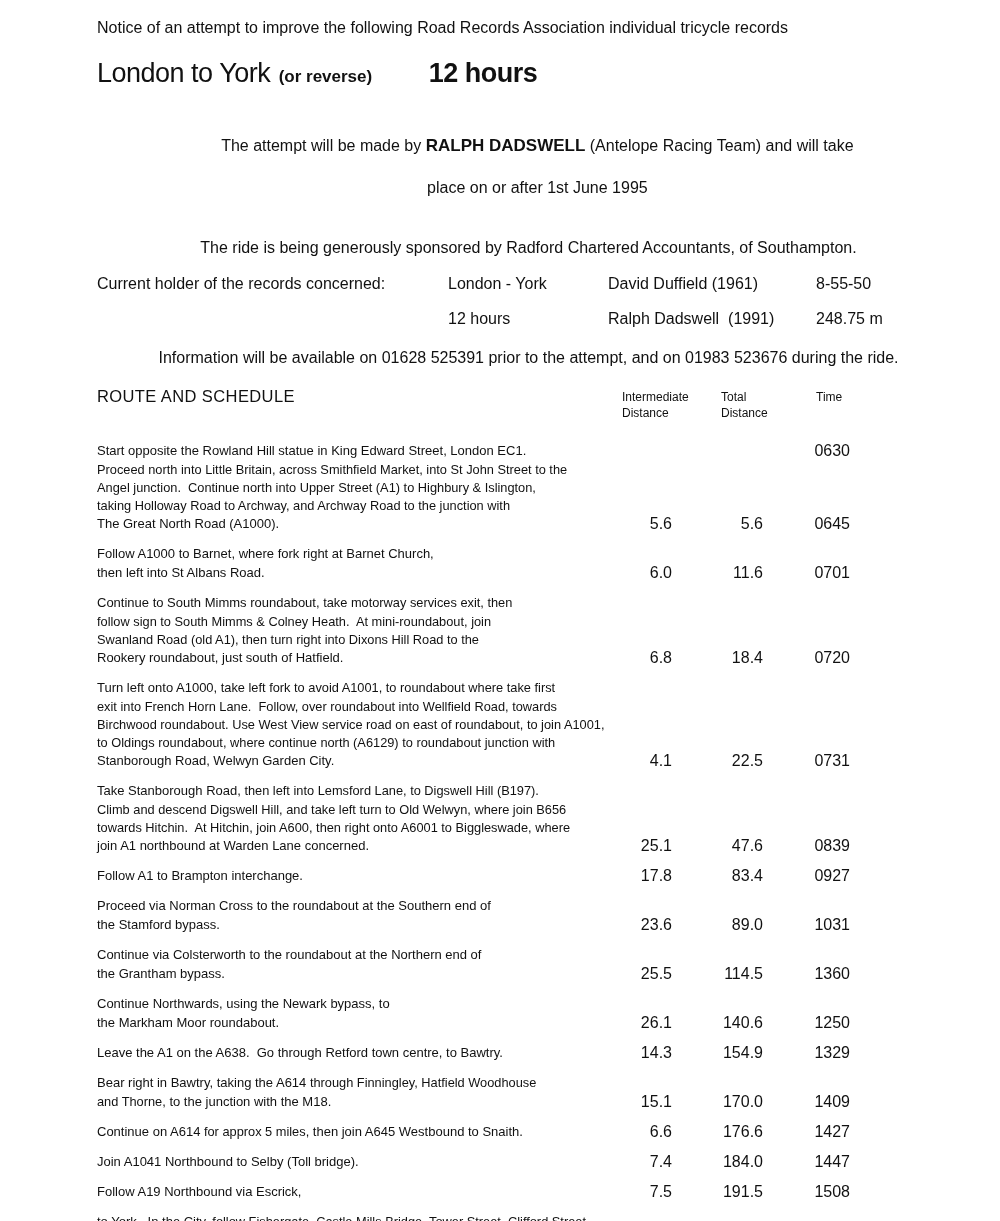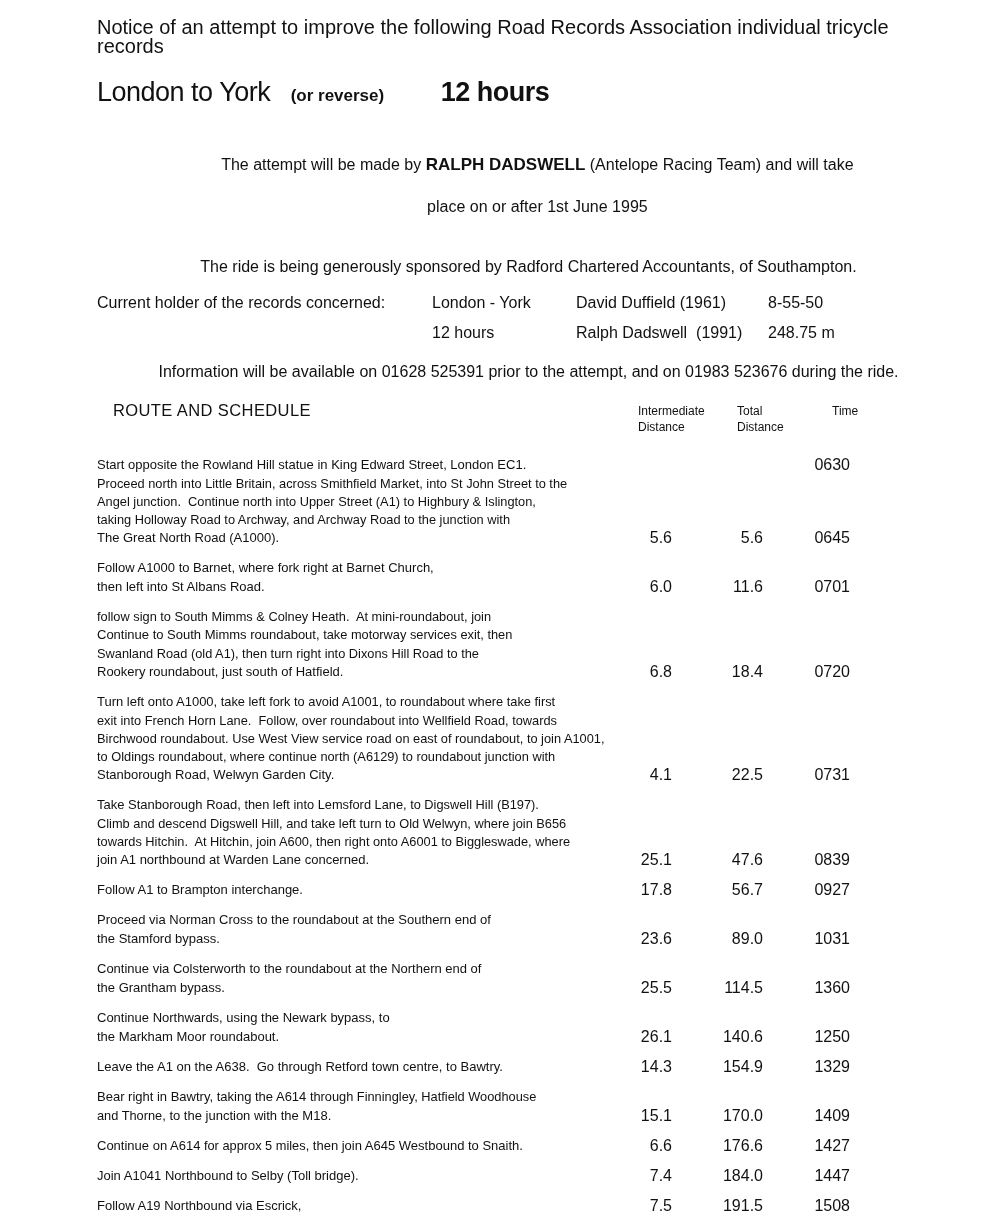--- a/index.html
+++ b/index.html
@@ -7,42 +7,42 @@
   body {
     width:1000px; height:1221px;
     font-family:"Liberation Sans", sans-serif;
     color:#111111;
     position:relative;
     overflow:hidden;
   }
   .page { padding:18px 40px 10px 97px; width:1000px; }
   .pre { white-space:pre-wrap; }
 
-  .notice { font-size:20px; line-height:19px; }
+  .notice { font-size:16px; line-height:19px; }
 
   .title { margin-top:21px; line-height:31px; }
   .t-main { font-size:27px; font-weight:normal; letter-spacing:-0.5px; }
-  .t-qual { font-size:17px; font-weight:bold; margin-left:16px; }
+  .t-qual { font-size:17px; font-weight:bold; margin-left:4px; }
   .t-dur  { font-size:27px; font-weight:bold; margin-left:52px; letter-spacing:-0.5px; }
 
   .para { font-size:16px; line-height:21px;text-align:center; }
   .attempt { margin-top:22px; }
   .attempt b { font-size:17px; }
   .sponsor { margin-top:19px; line-height:19px; }
   .info    { margin-top:20px; line-height:19px; }
 
   .holders {
     margin-top:17px;
     display:grid;
     grid-template-columns:335px 144px 192px 1fr;
     row-gap:11px;
-    font-size:16px; line-height:19px;
+    font-size:16px; line-height:19px;gap:16px;
   }
 
-  .sched-head { position:relative; height:48px; margin-top:20px;margin-left:16px; }
+  .sched-head { position:relative; height:48px; margin-top:20px; }
   .sh-title { font-size:16.5px; letter-spacing:0.4px; }
   .sh-col { position:absolute; top:2px; font-size:12px; line-height:16px; }
   .sh-c1 { left:525px; }
   .sh-c2 { left:624px; }
   .sh-c3 { left:719px; }
 
   .sched-rows { margin-top:6px; width:760px; }
   .srow { margin-bottom:11px; }
   .sline { position:relative; white-space:pre-wrap; }
   .big   { font-size:13px;   line-height:19px; }
@@ -102,40 +102,40 @@
         <div class="sline"><span><span class="small">Proceed north into Little Britain, across Smithfield Market, into St John Street to the</span></span></div>
         <div class="sline"><span><span class="small">Angel junction.  Continue north into Upper Street (A1) to Highbury &amp; Islington,</span></span></div>
         <div class="sline"><span><span class="small">taking Holloway Road to Archway, and Archway Road to the junction with</span></span></div>
         <div class="sline"><span><span class="big">The Great North Road (A1000).</span></span><span class="num c1">5.6</span><span class="num c2">5.6</span><span class="num c3">0645</span></div>
       </div>
       <div class="srow">
         <div class="sline"><span><span class="big">Follow A1000 to Barnet, where fork right at Barnet Church,</span></span></div>
         <div class="sline"><span><span class="big">then left into St Albans Road.</span></span><span class="num c1">6.0</span><span class="num c2">11.6</span><span class="num c3">0701</span></div>
       </div>
       <div class="srow">
+        <div class="sline"><span><span class="big">Continue to South Mimms roundabout,</span><span class="small"> take motorway services exit, then</span></span></div>
         <div class="sline"><span><span class="small">follow sign to South Mimms &amp; Colney Heath.  At mini-roundabout, join</span></span></div>
-        <div class="sline"><span><span class="big">Continue to South Mimms roundabout,</span><span class="small"> take motorway services exit, then</span></span></div>
         <div class="sline"><span><span class="small">Swanland Road (old A1), then turn right into Dixons Hill Road to the</span></span></div>
         <div class="sline"><span><span class="big">Rookery roundabout, just south of Hatfield.</span></span><span class="num c1">6.8</span><span class="num c2">18.4</span><span class="num c3">0720</span></div>
       </div>
       <div class="srow">
         <div class="sline"><span><span class="big">Turn left onto A1000,</span><span class="small"> take left fork to avoid A1001, to roundabout where take first</span></span></div>
         <div class="sline"><span><span class="small">exit into French Horn Lane.  Follow, over roundabout into Wellfield Road, towards</span></span></div>
         <div class="sline"><span><span class="small">Birchwood roundabout. Use West View service road on east of roundabout, to join A1001,</span></span></div>
         <div class="sline"><span><span class="small">to Oldings roundabout, where continue north (A6129) to roundabout junction with</span></span></div>
         <div class="sline"><span><span class="big">Stanborough Road, Welwyn Garden City.</span></span><span class="num c1">4.1</span><span class="num c2">22.5</span><span class="num c3">0731</span></div>
       </div>
       <div class="srow">
         <div class="sline"><span><span class="big">Take Stanborough Road,</span><span class="small"> then left into Lemsford Lane, to Digswell Hill (B197).</span></span></div>
         <div class="sline"><span><span class="small">Climb and descend Digswell Hill, and take left turn to Old Welwyn, where join B656</span></span></div>
         <div class="sline"><span><span class="small">towards Hitchin.  At Hitchin, join A600, then right onto A6001 to Biggleswade, where</span></span></div>
         <div class="sline"><span><span class="big">join A1 northbound at Warden Lane concerned.</span></span><span class="num c1">25.1</span><span class="num c2">47.6</span><span class="num c3">0839</span></div>
       </div>
       <div class="srow">
-        <div class="sline"><span><span class="big">Follow A1 to Brampton interchange.</span></span><span class="num c1">17.8</span><span class="num c2">56.7</span><span class="num c3">0927</span></div>
+        <div class="sline"><span><span class="big">Follow A1 to Brampton interchange.</span></span><span class="num c1">17.8</span><span class="num c2">83.4</span><span class="num c3">0927</span></div>
       </div>
       <div class="srow">
         <div class="sline"><span><span class="big">Proceed via Norman Cross to the roundabout at the Southern end of</span></span></div>
         <div class="sline"><span><span class="big">the Stamford bypass.</span></span><span class="num c1">23.6</span><span class="num c2">89.0</span><span class="num c3">1031</span></div>
       </div>
       <div class="srow">
         <div class="sline"><span><span class="big">Continue via Colsterworth to the roundabout at the Northern end of</span></span></div>
         <div class="sline"><span><span class="big">the Grantham bypass.</span></span><span class="num c1">25.5</span><span class="num c2">114.5</span><span class="num c3">1360</span></div>
       </div>
       <div class="srow">

